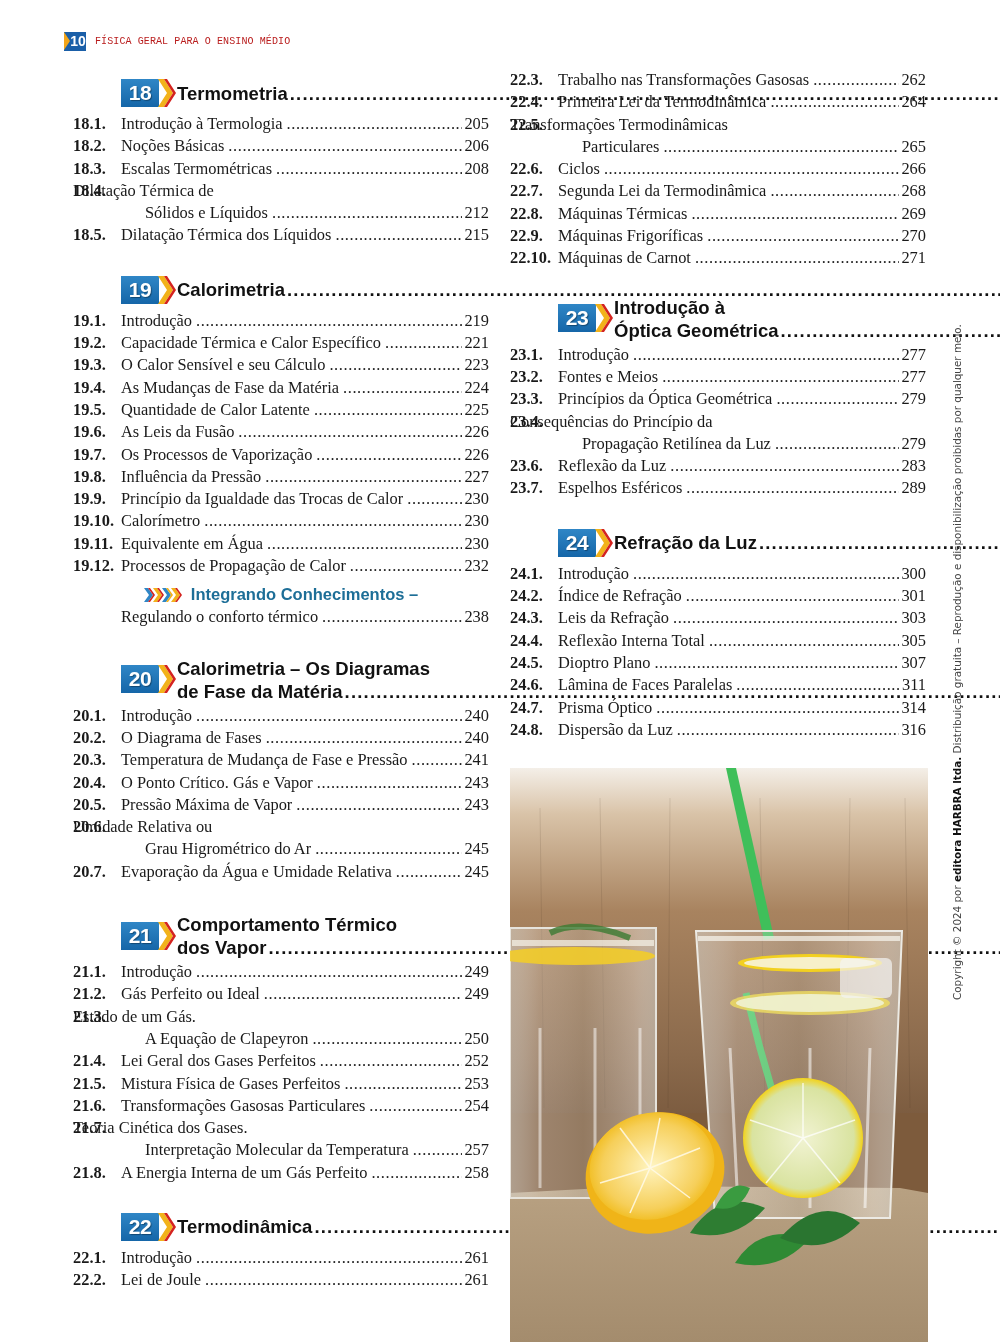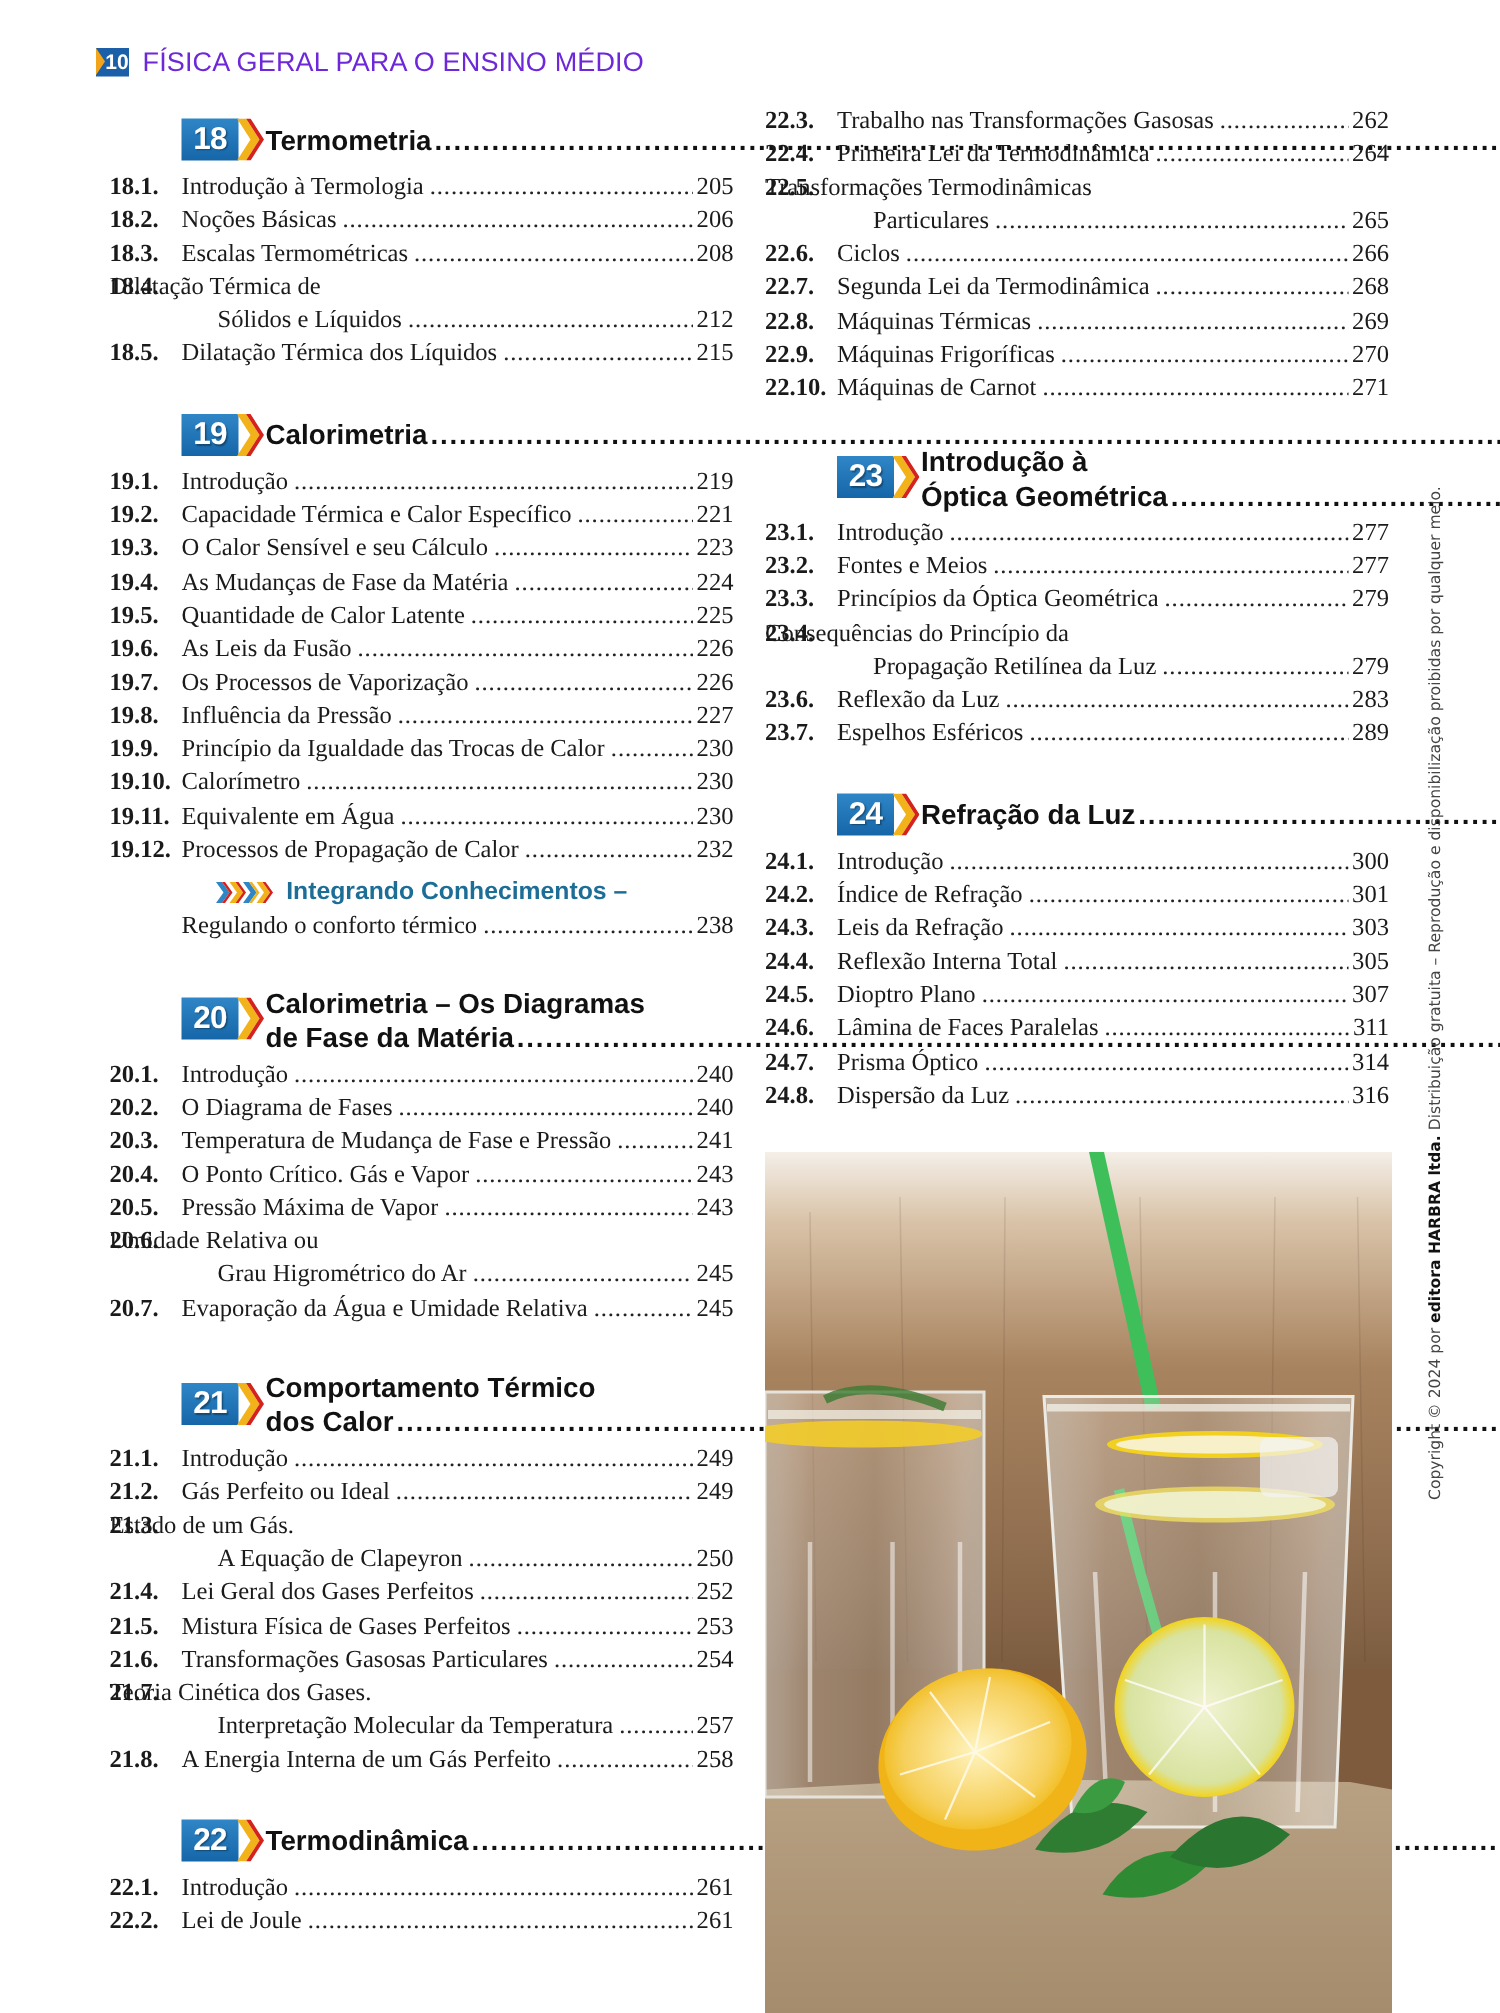--- a/index.html
+++ b/index.html
@@ -12,21 +12,21 @@
     .running-header { position: absolute; left: 64px; top: 31px; height: 20px; display: flex; align-items: center; }
     .page-num-tab {
       position: relative; height: 19px; width: 22px; background: #1a5fa8;
       color: #fff; font-family: "Liberation Sans", sans-serif; font-weight: bold; font-size: 14px;
       display: flex; align-items: center; justify-content: center; padding-left: 6px; box-sizing: border-box;
     }
     .page-num-tab::before {
       content: ""; position: absolute; left: 0; top: 0; width: 0; height: 0;
       border-top: 9.5px solid transparent; border-bottom: 9.5px solid transparent; border-left: 6px solid #f2a51a;
     }
-    .book-title { margin-left: 9px; font-family: Liberation Sans, sans-serif; font-size: 18px; color: #6d28d9; letter-spacing: 0.1px; }
+    .book-title { margin-left: 9px; font-family: Liberation Mono, monospace; font-size: 10px; color: #b91c1c; letter-spacing: 0.1px; }
 
     
     .col { position: absolute; top: 68px; }
     .col-left { left: 73px; width: 416px; }
     .col-right { left: 510px; width: 416px; }
 
     .chapter { margin-bottom: 24px; }
     .chapter-head { display: flex; align-items: center; position: relative; margin-left: 48px; }
     .badge { position: relative; width: 56px; height: 28px; flex: 0 0 56px; margin-top: 7px; }
     .badge-box {
@@ -333,21 +333,21 @@
         <svg width="18" height="28" viewBox="0 0 18 28">
             <polygon points="0,0 6,0 15,14 6,28 0,28 9,14" fill="#f2b21a"></polygon>
             <polygon points="6,0 9,0 18,14 9,28 6,28 15,14" fill="#d4231f"></polygon>
           </svg>
       </div>
       <div class="chapter-title-block" style="padding-top:8px">
         <div class="chapter-title-line">
             <span>Comportamento Térmico</span>
           </div>
         <div class="chapter-title-line">
-            <span>dos Calor</span>
+            <span>dos Vapor</span>
             <span class="dots"></span>
           </div>
       </div>
     </div>
     <div class="entries" style="margin-top:2px">
       <div class="entry">
           <span class="entry-num">21.1.</span>
           <span class="entry-text">Introdução</span>
           <span class="entry-dots"></span>
           <span class="entry-page">249</span>

